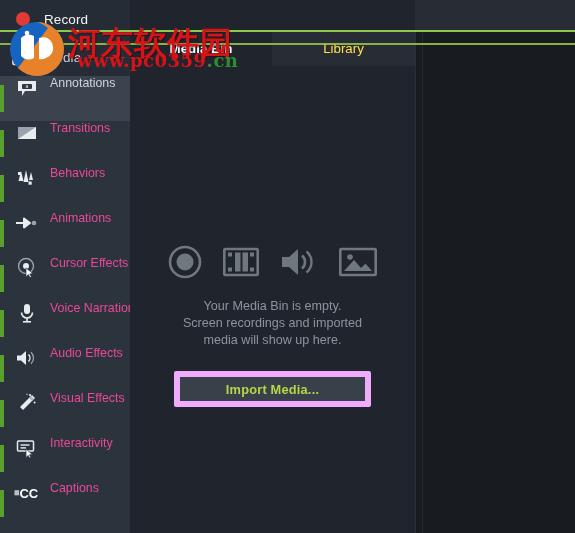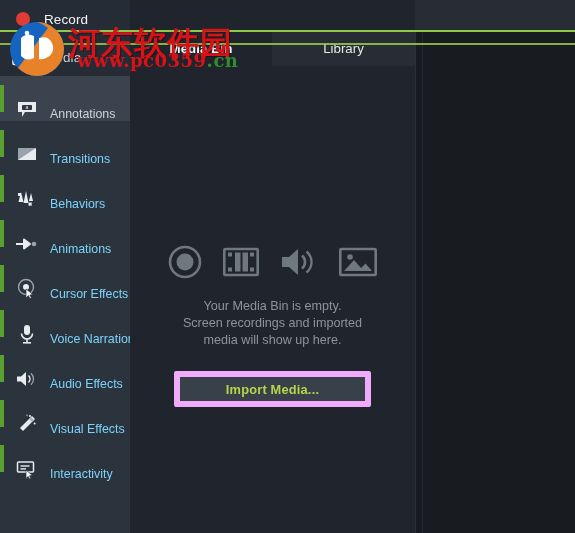--- a/index.html
+++ b/index.html
@@ -47,40 +47,40 @@
   }
   .sb-toprow.media .sb-lbl { color: #c9cfd6; }
 
   .sb-list {
     position: relative;
   }
   .sb-item {
     position: relative;
     height: 45px;
     display: flex;
-    align-items: flex-end;
+    align-items: flex-start;
     padding-left: 12px;
   }
   .sb-item.active { background: #3a434e; }
   .sb-item .tick {
     position: absolute;
     left: 0; top: 9px;
     width: 4px; height: 27px;
     background: #5aa02e;
   }
   .sb-item .sb-ico {
     width: 26px; height: 24px;
     display: flex; align-items: center; justify-content: center;
     flex: 0 0 26px;
     margin-left: 2px;
   }
   .sb-item .sb-lbl {
     margin-left: 10px;
     font-size: 12.4px;
-    color: #7dd3fc;
+    color: #ec4899;
     white-space: nowrap;
   }
   .sb-item.active .sb-lbl { color: #cdd4db; }
 
   
   .center {
     position: absolute;
     left: 130px; top: 0;
     width: 285px; height: 522px;
     background: #20242c;
@@ -89,21 +89,21 @@
     position: absolute;
     left: 0; top: 31px;
     width: 285px; height: 35px;
     background: #272c35;
     display: flex;
   }
   .tab {
     height: 35px;
     display: flex; align-items: center; justify-content: center;
     font-size: 13.3px;
-    color: #e5e5e5;
+    color: #fde047;
     position: relative;
   }
   .tab.t1 { width: 142px; }
   .tab.t2 { width: 143px; }
   .tab.active {
     background: #20242c;
     color: #ffffff;
     font-weight: bold;
   }
   .tab.t2::after {
@@ -389,20 +389,30 @@
           <svg width="24" height="20" viewBox="0 0 24 20">
             <rect x="2.5" y="3" width="16" height="10" rx="1" fill="none" stroke="#e8ecef" stroke-width="1.5"></rect>
             <rect x="5.5" y="6.3" width="9" height="1.4" fill="#e8ecef"></rect>
             <rect x="5.5" y="9.2" width="5.5" height="1.4" fill="#e8ecef"></rect>
             <path d="M11 11 L11 19.5 L13.1 17.4 L14.6 20 L15.9 19.2 L14.5 16.8 L17.4 16.5 Z" fill="#ffffff" stroke="#2f3742" stroke-width=".7"></path>
           </svg>
         </span>
         <span class="sb-lbl">Interactivity</span>
       </div>
 
+      <div class="sb-item">
+        <span class="tick"></span>
+        <span class="sb-ico">
+          <svg width="28" height="16" viewBox="0 0 28 16">
+            <rect x="0.5" y="5" width="5" height="5.5" fill="#b9c0c8"></rect>
+            <text x="16" y="13" font-size="14" font-weight="bold" fill="#ffffff" text-anchor="middle" font-family="Liberation Sans">CC</text>
+          </svg>
+        </span>
+        <span class="sb-lbl">Captions</span>
+      </div>
 
     </div>
   </div>
 
   <div class="center">
 
     <div class="tabstrip">
       <div class="tab t1 active">
         <span>Media Bin</span>
       </div>

